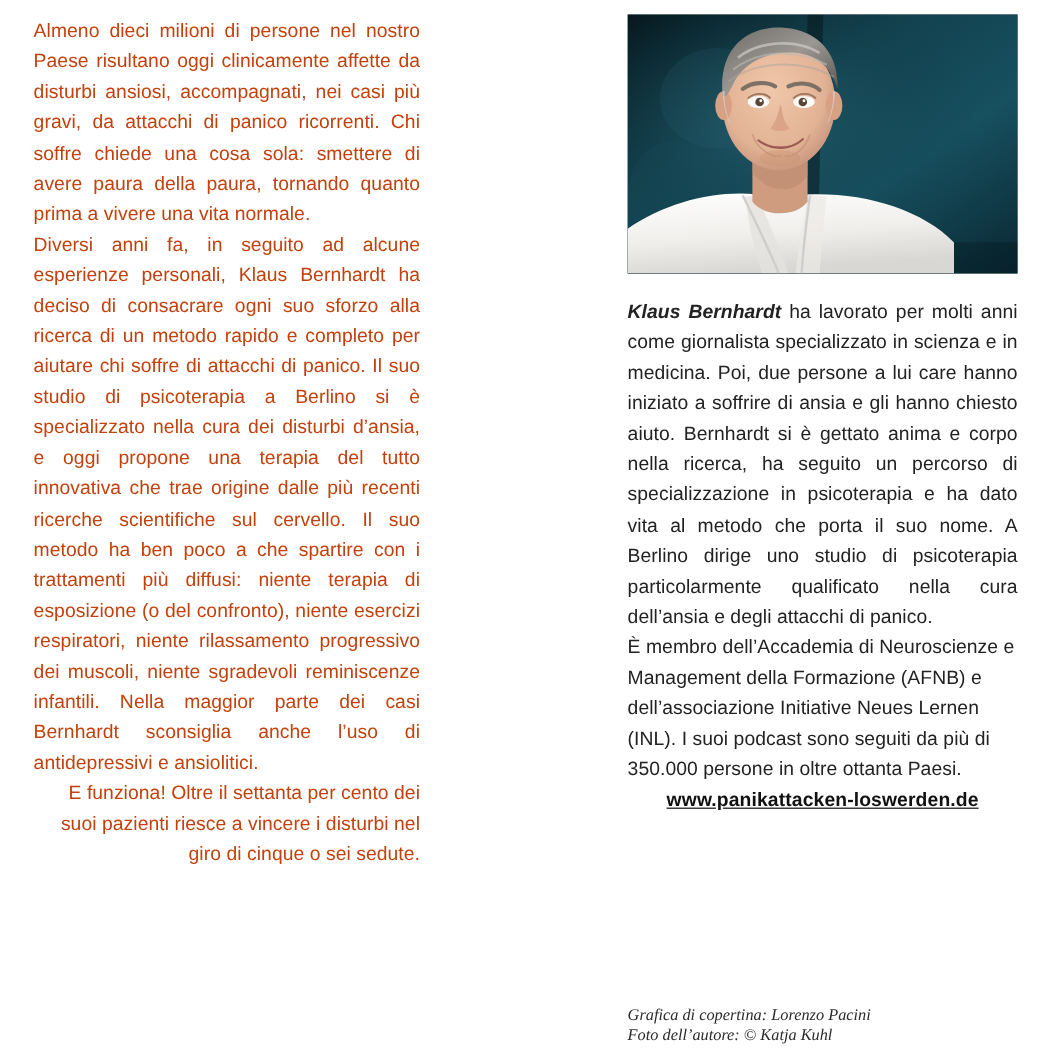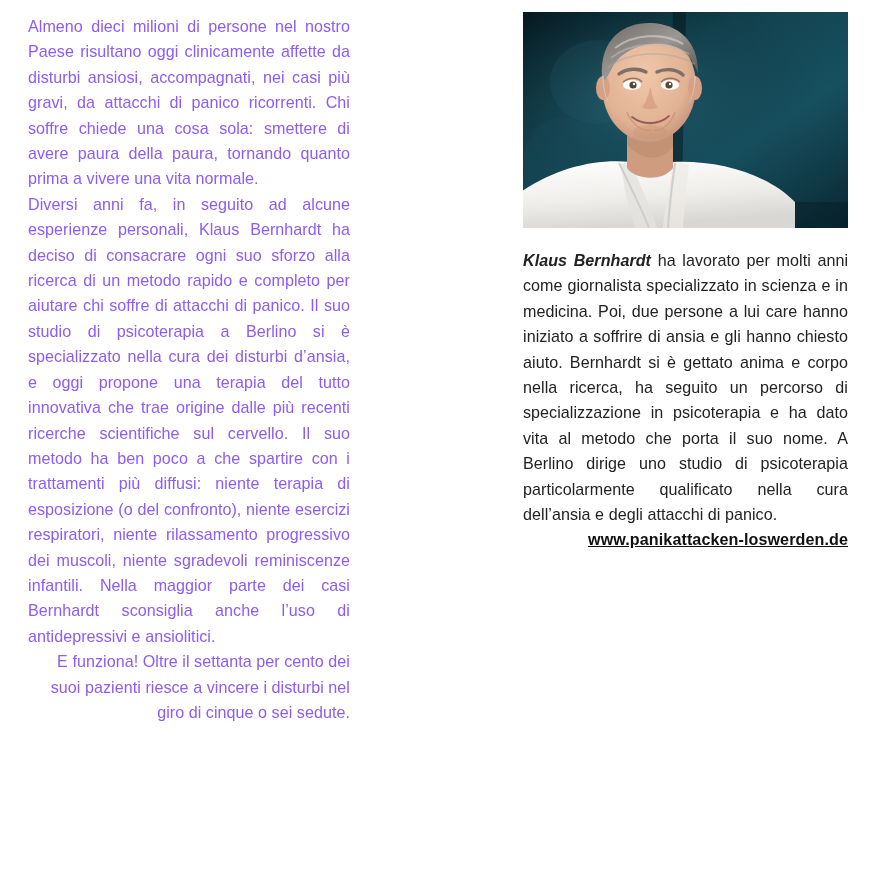--- a/index.html
+++ b/index.html
@@ -20,21 +20,21 @@
   
   #blurb-column {
     position: absolute;
     left: 28px;
     top: 14px;
     width: 322px;
     text-align: justify;
     text-justify: inter-word;
     font-size: 16.1px;
     line-height: 25.4px;
-    color: #8b5cf6;
+    color: #c2410c;
     letter-spacing: 0.05px;
   }
   #blurb-column p {
     margin: 0;
   }
   #blurb-column p:last-child {
     text-align: right;
   }
 
   
@@ -72,21 +72,21 @@
   #bio-column p.last-left {
     text-align: left;
   }
   .author-name {
     font-weight: bold;
     font-style: italic;
   }
   #author-website {
     display: block;
     font-weight: bold;
-    text-align: right;
+    text-align: center;
     color: #111111;
     letter-spacing: 0.1px;
   }
 
   
   #credits {
     position: absolute;
     left: 523px;
     top: 838px;
     width: 330px;
@@ -189,17 +189,22 @@
       <path d="M109 105 C121 114 136 113 146 104" stroke="#9a5c52" stroke-width="1.8" fill="none" stroke-linecap="round"></path>
       <path d="M104 100 C108 112 120 120 128 118" stroke="#c38f77" stroke-width="1.3" fill="none" opacity="0.7"></path>
       <path d="M152 100 C148 112 138 120 131 118" stroke="#c38f77" stroke-width="1.3" fill="none" opacity="0.7"></path>
 
       <ellipse cx="127" cy="120" rx="17" ry="7" fill="#c8906f" opacity="0.35"></ellipse>
     </svg>
   </div>
 
   <div id="bio-column">
     <p><span class="author-name">Klaus Bernhardt</span><span> ha lavorato per molti anni come giornalista specializzato in scienza e in medicina. Poi, due persone a lui care hanno iniziato a soffrire di ansia e gli hanno chiesto aiuto. Bernhardt si è gettato anima e corpo nella ricerca, ha seguito un percorso di specializzazione in psicoterapia e ha dato vita al metodo che porta il suo nome. A Berlino dirige uno studio di psicoterapia particolarmente qualificato nella cura dell’ansia e degli attacchi di panico.</span></p>
+    <p class="last-left">È membro dell’Accademia di Neuroscienze e Management della Formazione (AFNB) e dell’associazione Initiative Neues Lernen (INL). I suoi podcast sono seguiti da più di 350.000 persone in oltre ottanta Paesi.</p>
     <a id="author-website" href="#">www.panikattacken-loswerden.de</a>
   </div>
 
+  <div id="credits">
+    <div>Grafica di copertina: Lorenzo Pacini</div>
+    <div>Foto dell’autore: © Katja Kuhl</div>
+  </div>
 
 </div>
 
 </body></html>

